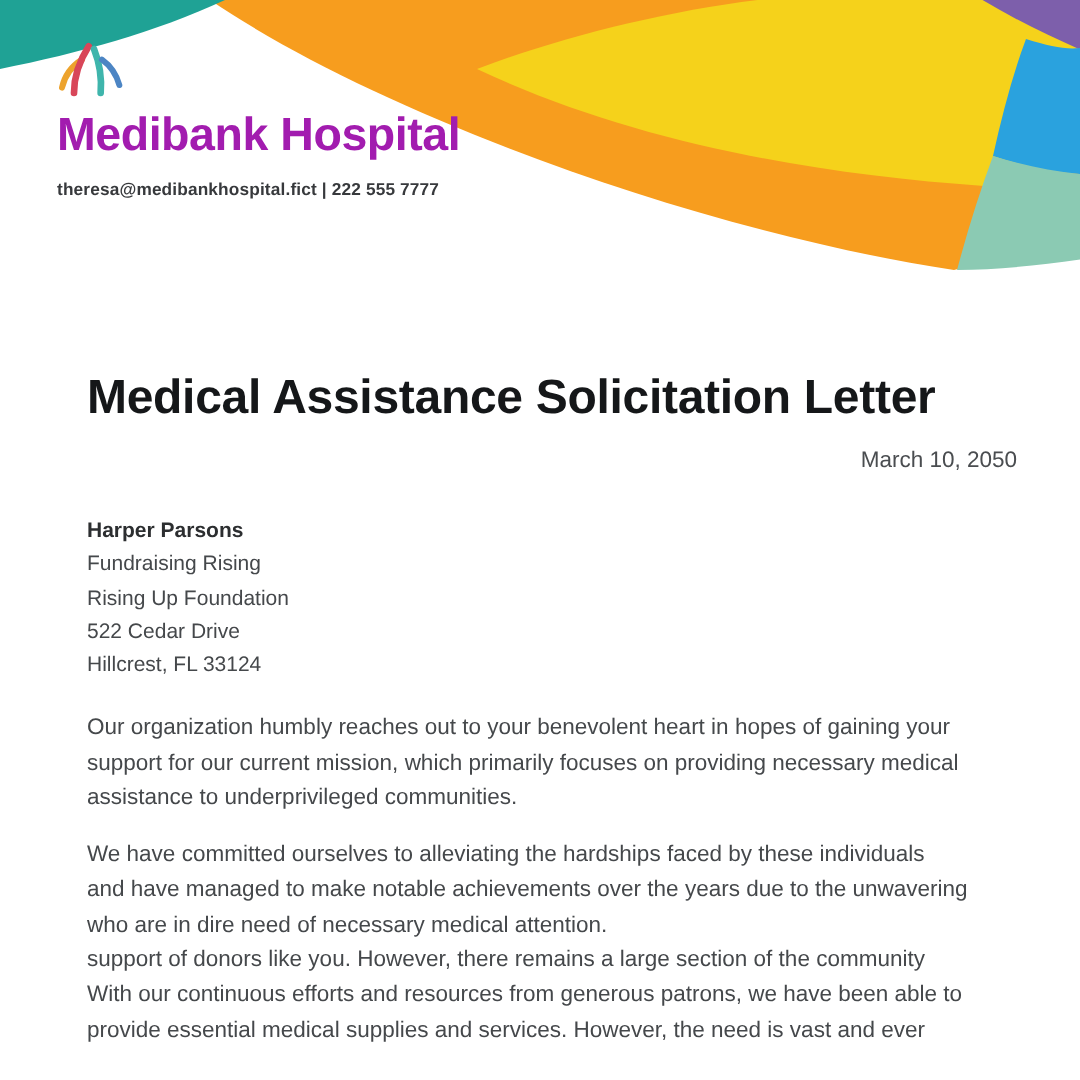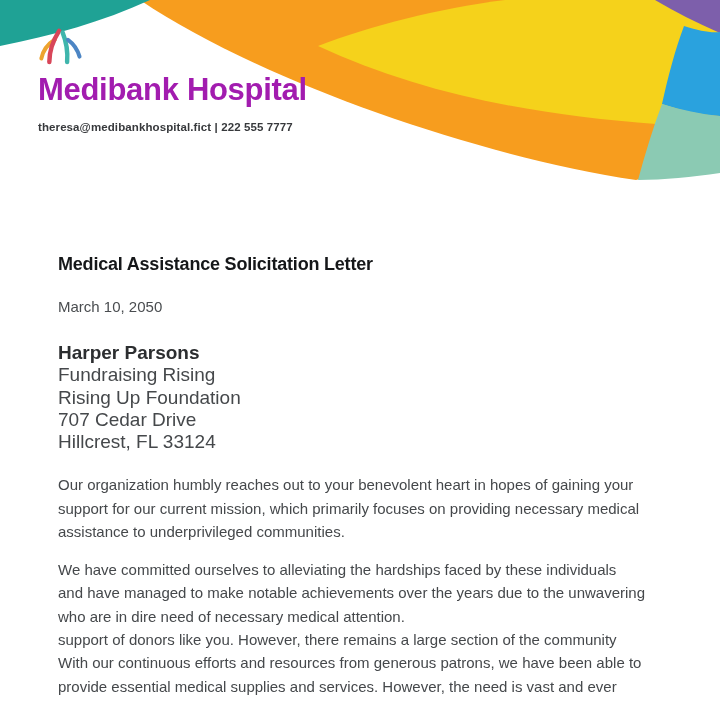--- a/index.html
+++ b/index.html
@@ -21,26 +21,26 @@
   .contact-line {
     position:absolute; left:38px; top:121px;
     font-size:11.5px; font-weight:600; color:#37393c;
     letter-spacing:0.1px; white-space:nowrap;
   }
 
   
   .letter { position:absolute; left:58px; top:250px; width:620px; color:#45484b; }
 
   .letter-title {
-    font-size:18px; line-height:28px; font-weight:700; color:#151719;
+    font-size:32px; line-height:28px; font-weight:700; color:#151719;
     letter-spacing:-0.2px; white-space:nowrap;
   }
-  .letter-date { margin-top:19px; font-size:15px; line-height:20px; color:#4a4d50; }
+  .letter-date { margin-top:19px; font-size:15px; line-height:20px; color:#4a4d50;text-align:right; }
 
-  .recipient { margin-top:25px; font-size:19px; }
+  .recipient { margin-top:25px; font-size:14px; }
   .recipient .line { line-height:22.3px; white-space:nowrap; }
   .recipient .line.name { font-weight:700; color:#2c2e30; }
 
   .salutation { margin-top:17px; font-size:15px; line-height:23.4px; }
 
   .paragraph { margin-top:20px; font-size:15px; }
   .paragraph.gap-small { margin-top:14px; }
   .paragraph.no-gap { margin-top:0; }
   .paragraph .line { line-height:23.4px; white-space:nowrap; }
 </style>
@@ -70,21 +70,21 @@
 
   <div class="letter">
     <h1 class="letter-title">Medical Assistance Solicitation Letter</h1>
 
     <div class="letter-date">March 10, 2050</div>
 
     <div class="recipient">
       <div class="line name">Harper Parsons</div>
       <div class="line">Fundraising Rising</div>
       <div class="line">Rising Up Foundation</div>
-      <div class="line">707 Cedar Drive</div>
+      <div class="line">522 Cedar Drive</div>
       <div class="line">Hillcrest, FL 33124</div>
     </div>
 
 
     <div class="paragraph">
       <div class="line">Our organization humbly reaches out to your benevolent heart in hopes of gaining your</div>
       <div class="line">support for our current mission, which primarily focuses on providing necessary medical</div>
       <div class="line">assistance to underprivileged communities.</div>
     </div>
 

